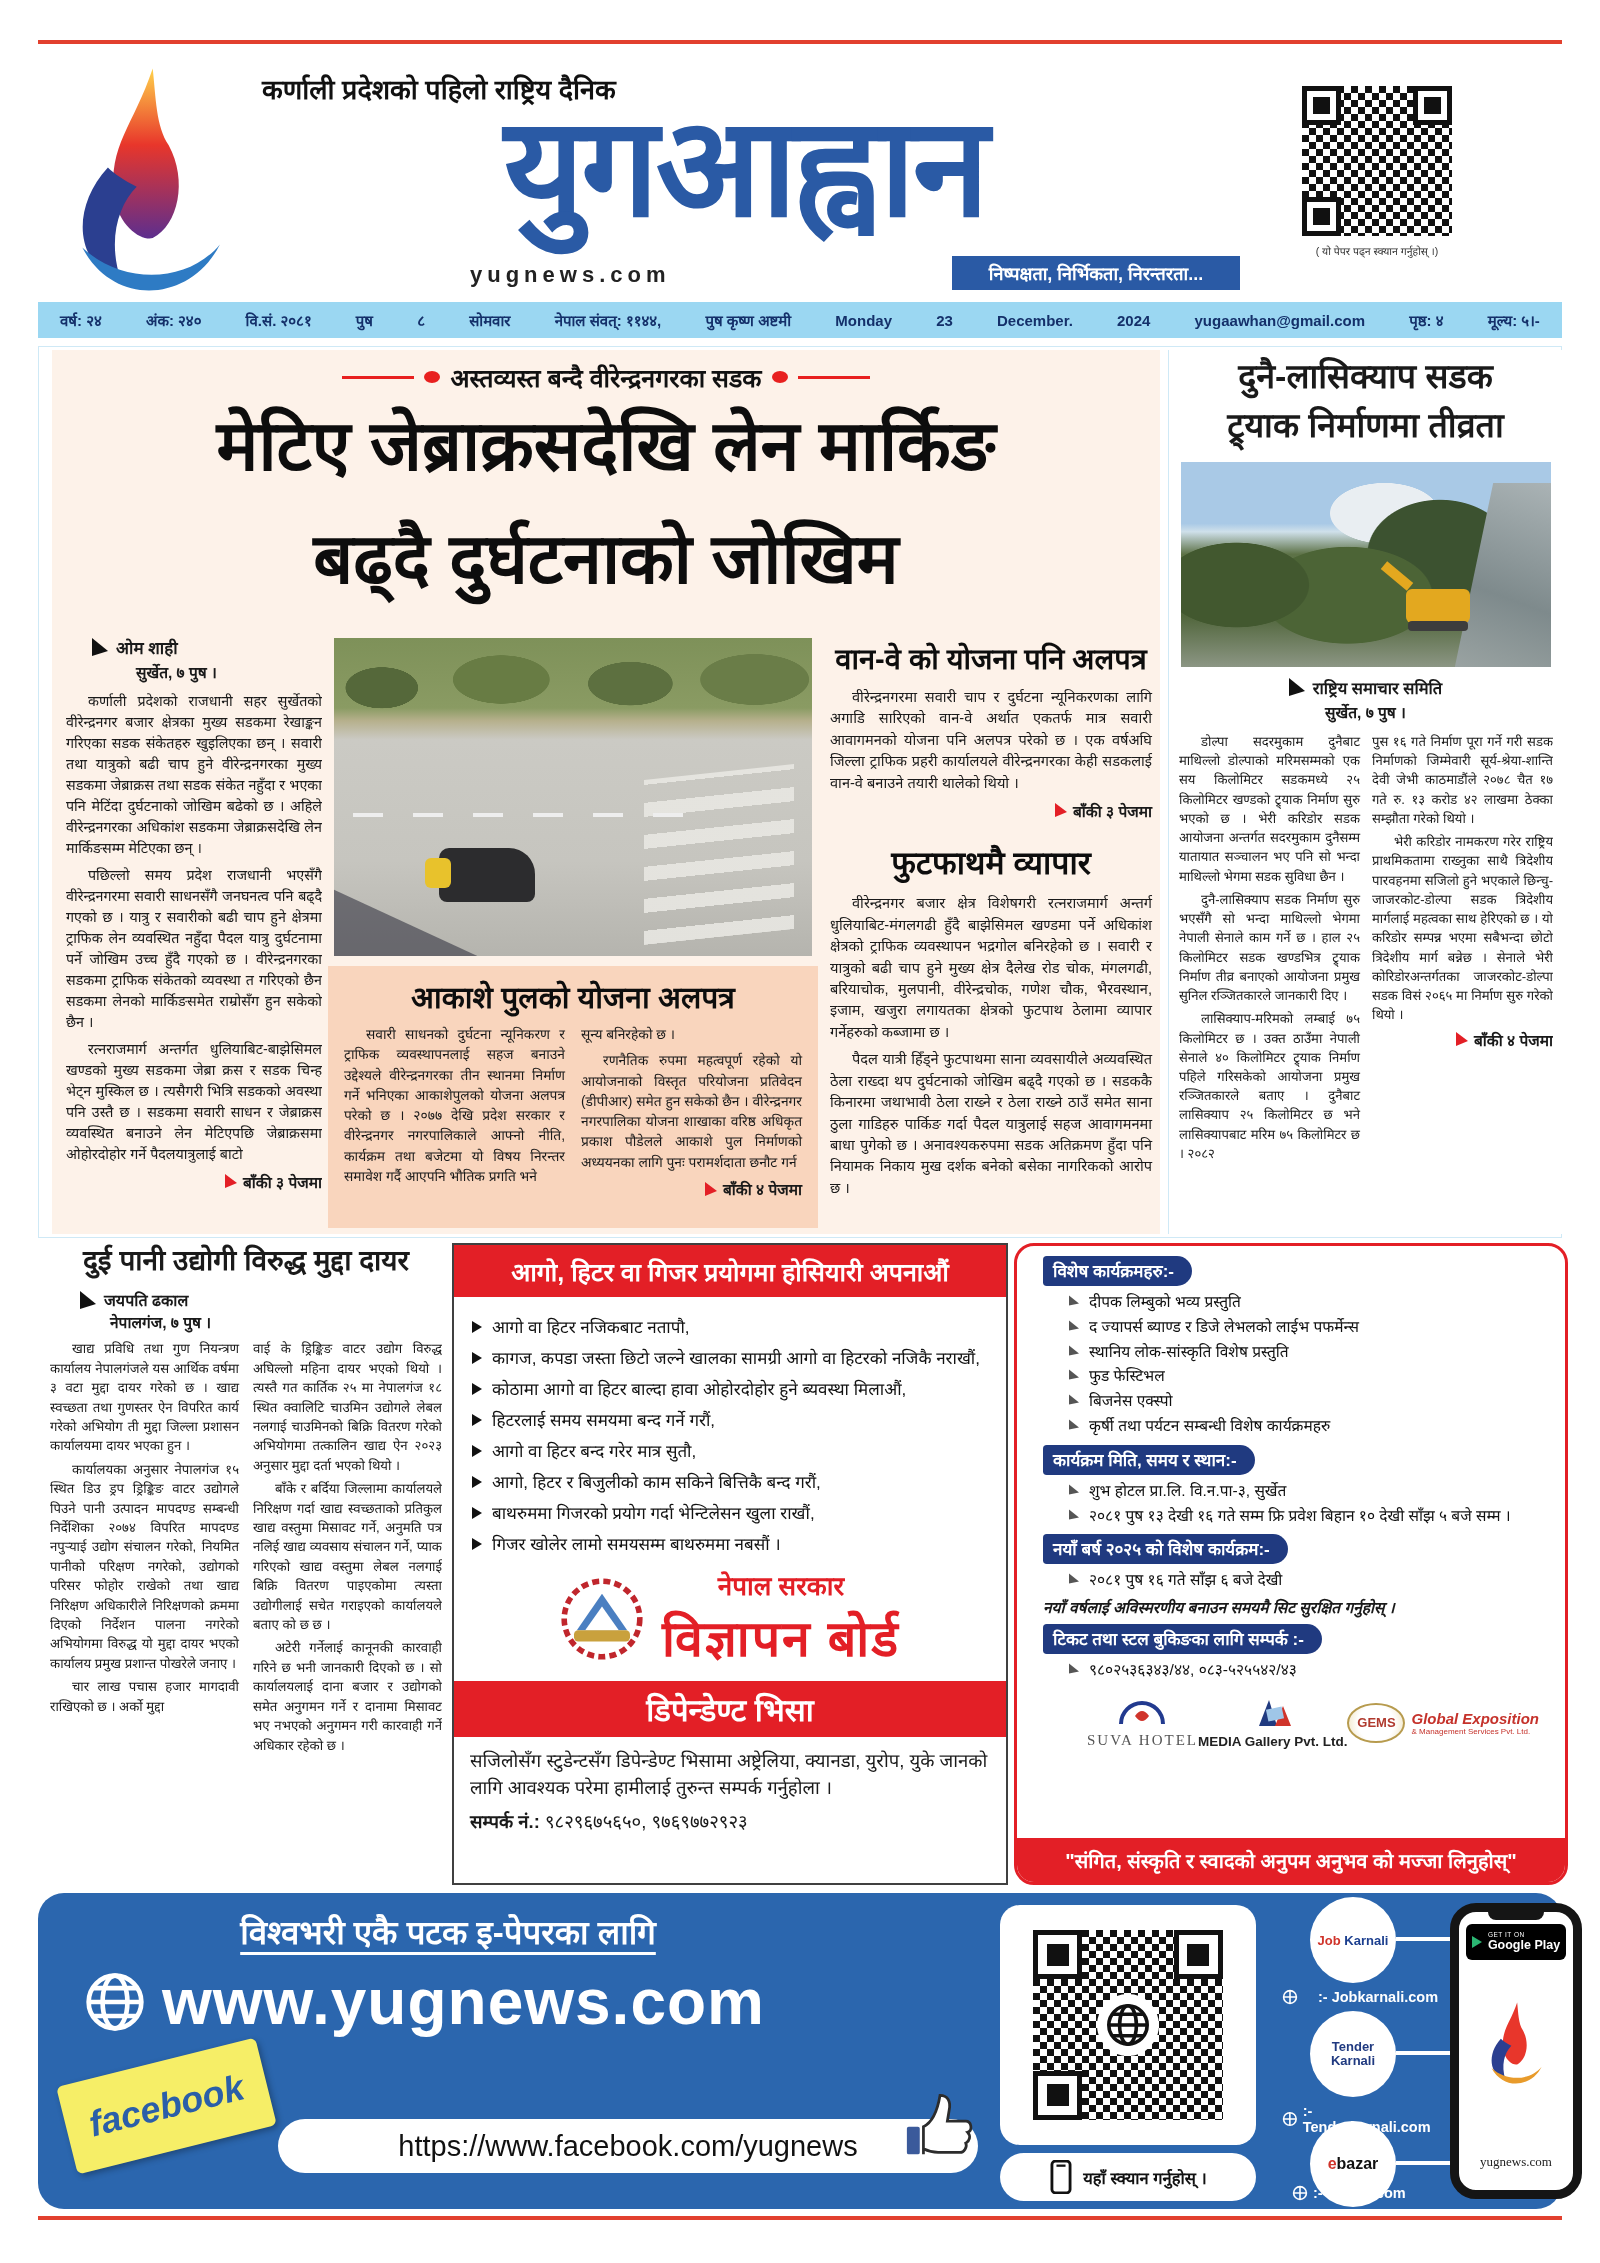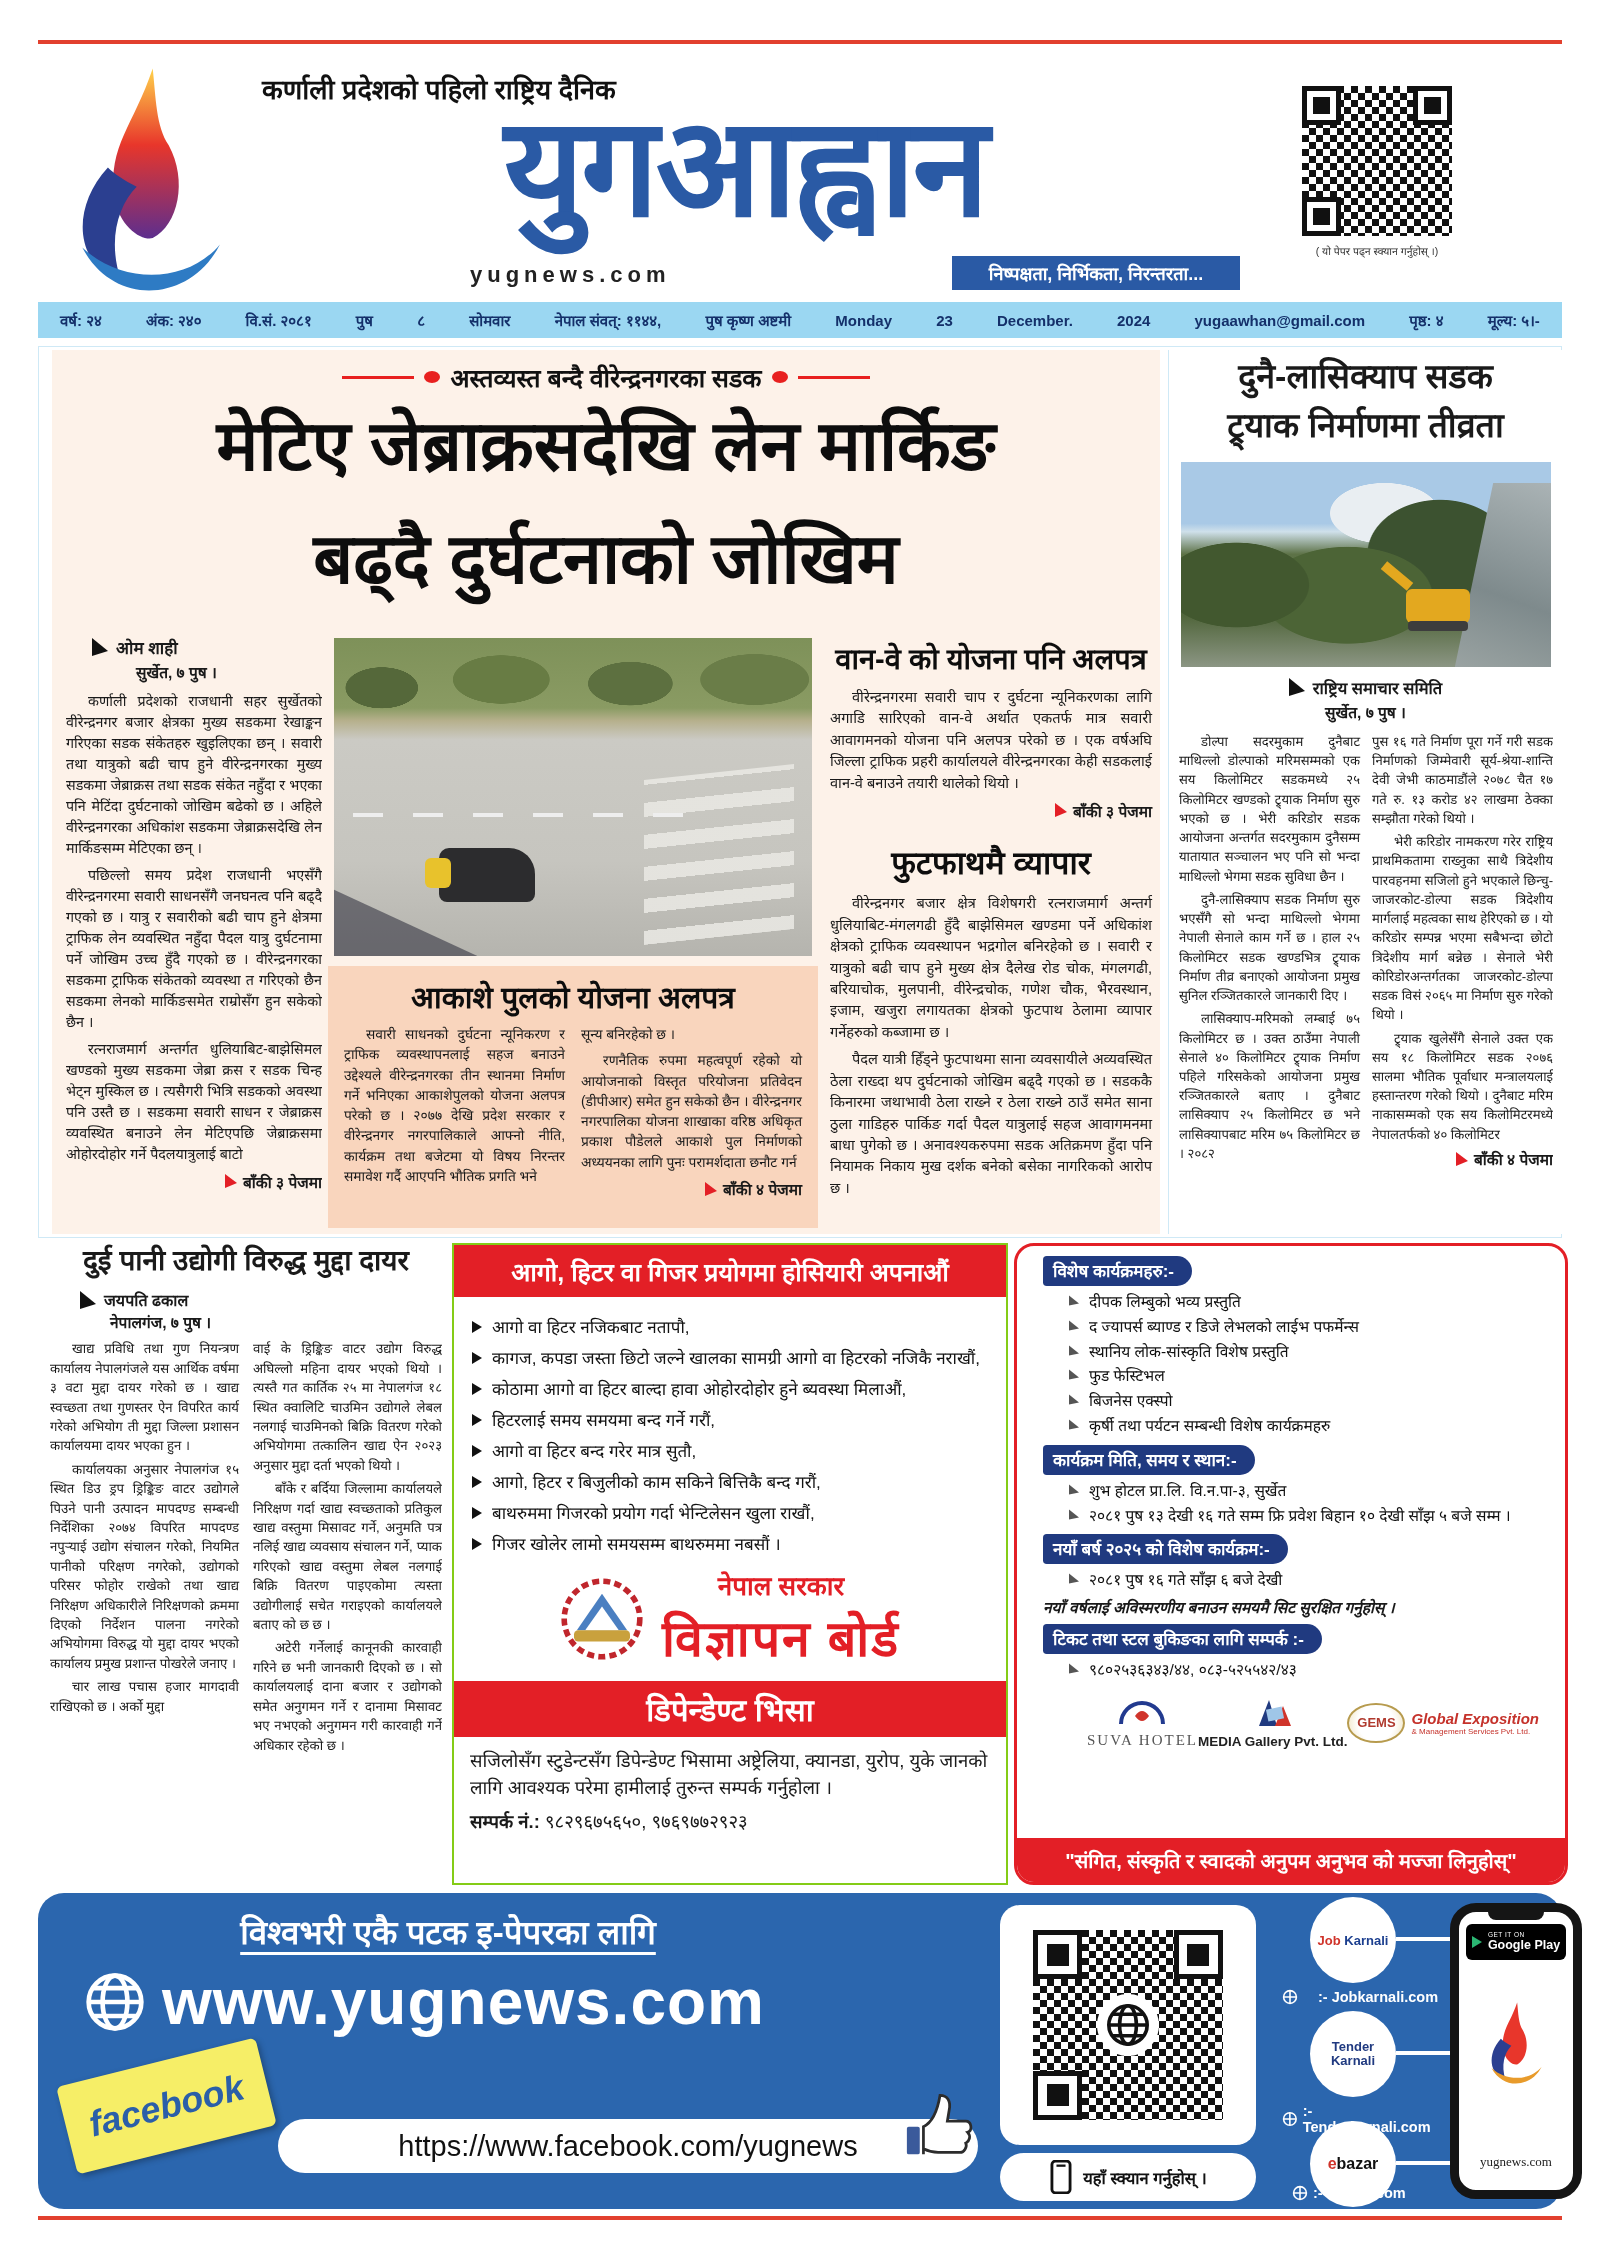--- a/index.html
+++ b/index.html
@@ -87,21 +87,21 @@
   .trackcols .body-p{font-size:13.1px;margin-bottom:4px;}
   
   .water{left:50px;top:1243px;width:392px;height:642px;}
   .water h3{margin:0;text-align:center;font-size:28px;font-weight:800;line-height:1.3;}
   .watercols{display:flex;gap:14px;margin-top:4px;height:540px;overflow:hidden;}
   .watercols .c{flex:1;font-size:13.2px;line-height:1.5;text-align:justify;}
   .watercols .body-p{font-size:13.2px;margin-bottom:4px;}
   .water .byline{font-size:16px;margin:10px 0 2px 30px;}
   .water .bplace{margin:-2px 0 6px 60px;}
   
-  .fire{left:452px;top:1243px;width:556px;height:642px;border:2px solid #84cc16;background:#fff;box-sizing:border-box;}
+  .fire{left:452px;top:1243px;width:556px;height:642px;border:2px solid #404040;background:#fff;box-sizing:border-box;}
   .firehead{height:52px;background:#e31f26;color:#fff;font-size:25px;font-weight:800;display:flex;align-items:center;justify-content:center;}
   .fire ul{list-style:none;margin:16px 18px 6px;padding:0;}
   .fire li{font-size:17px;line-height:1.82;color:#111;}
   .fire li::before{content:"";display:inline-block;width:0;height:0;border-left:10px solid #111;
         border-top:6px solid transparent;border-bottom:6px solid transparent;margin-right:10px;}
   .gov{display:flex;align-items:center;justify-content:center;gap:18px;margin-top:2px;}
   .gov .txts{text-align:center;}
   .govt{color:#e31f26;font-size:26px;font-weight:800;}
   .board{color:#e31f26;font-size:50px;font-weight:800;letter-spacing:2px;}
   .visabar{margin-top:10px;height:56px;background:#e31f26;color:#ffffff;font-size:31px;font-weight:800;display:flex;align-items:center;justify-content:center;}
@@ -306,21 +306,20 @@
     </div>
     <div class="trackcols">
       <div class="c">
         <p class="body-p">डोल्पा सदरमुकाम दुनैबाट माथिल्लो डोल्पाको मरिमसम्मको एक सय किलोमिटर सडकमध्ये २५ किलोमिटर खण्डको ट्र्याक निर्माण सुरु भएको छ । भेरी करिडोर सडक आयोजना अन्तर्गत सदरमुकाम दुनैसम्म यातायात सञ्चालन भए पनि सो भन्दा माथिल्लो भेगमा सडक सुविधा छैन ।</p>
         <p class="body-p">दुनै-लासिक्याप सडक निर्माण सुरु भएसँगै सो भन्दा माथिल्लो भेगमा नेपाली सेनाले काम गर्ने छ । हाल २५ किलोमिटर सडक खण्डभित्र ट्र्याक निर्माण तीव्र बनाएको आयोजना प्रमुख सुनिल रञ्जितकारले जानकारी दिए ।</p>
         <p class="body-p">लासिक्याप-मरिमको लम्बाई ७५ किलोमिटर छ । उक्त ठाउँमा नेपाली सेनाले ४० किलोमिटर ट्र्याक निर्माण पहिले गरिसकेको आयोजना प्रमुख रञ्जितकारले बताए । दुनैबाट लासिक्याप २५ किलोमिटर छ भने लासिक्यापबाट मरिम ७५ किलोमिटर छ । २०८२</p>
       </div>
       <div class="c">
         <p class="body-p" style="text-indent:0;">पुस १६ गते निर्माण पूरा गर्ने गरी सडक निर्माणको जिम्मेवारी सूर्य-श्रेया-शान्ति देवी जेभी काठमाडौंले २०७८ चैत १७ गते रु. १३ करोड ४२ लाखमा ठेक्का सम्झौता गरेको थियो ।</p>
         <p class="body-p">भेरी करिडोर नामकरण गरेर राष्ट्रिय प्राथमिकतामा राख्नुका साथै त्रिदेशीय पारवहनमा सजिलो हुने भएकाले छिन्चु-जाजरकोट-डोल्पा सडक त्रिदेशीय मार्गलाई महत्वका साथ हेरिएको छ । यो करिडोर सम्पन्न भएमा सबैभन्दा छोटो त्रिदेशीय मार्ग बन्नेछ । सेनाले भेरी कोरिडोरअन्तर्गतका जाजरकोट-डोल्पा सडक विसं २०६५ मा निर्माण सुरु गरेको थियो ।</p>
-        <p class="body-p">ट्र्याक खुलेसँगै सेनाले उक्त एक सय १८ किलोमिटर सडक २०७६ सालमा भौतिक पूर्वाधार मन्त्रालयलाई हस्तान्तरण गरेको थियो । दुनैबाट मरिम नाकासम्मको एक सय किलोमिटरमध्ये नेपालतर्फको ४० किलोमिटर</p>
         <div class="more">
           <span class="tri"></span>
           <span>बाँकी ४ पेजमा</span>
         </div>
       </div>
     </div>
   </aside>
 
   <section class="abs water">
     <h3>दुई पानी उद्योगी विरुद्ध मुद्दा दायर</h3>

